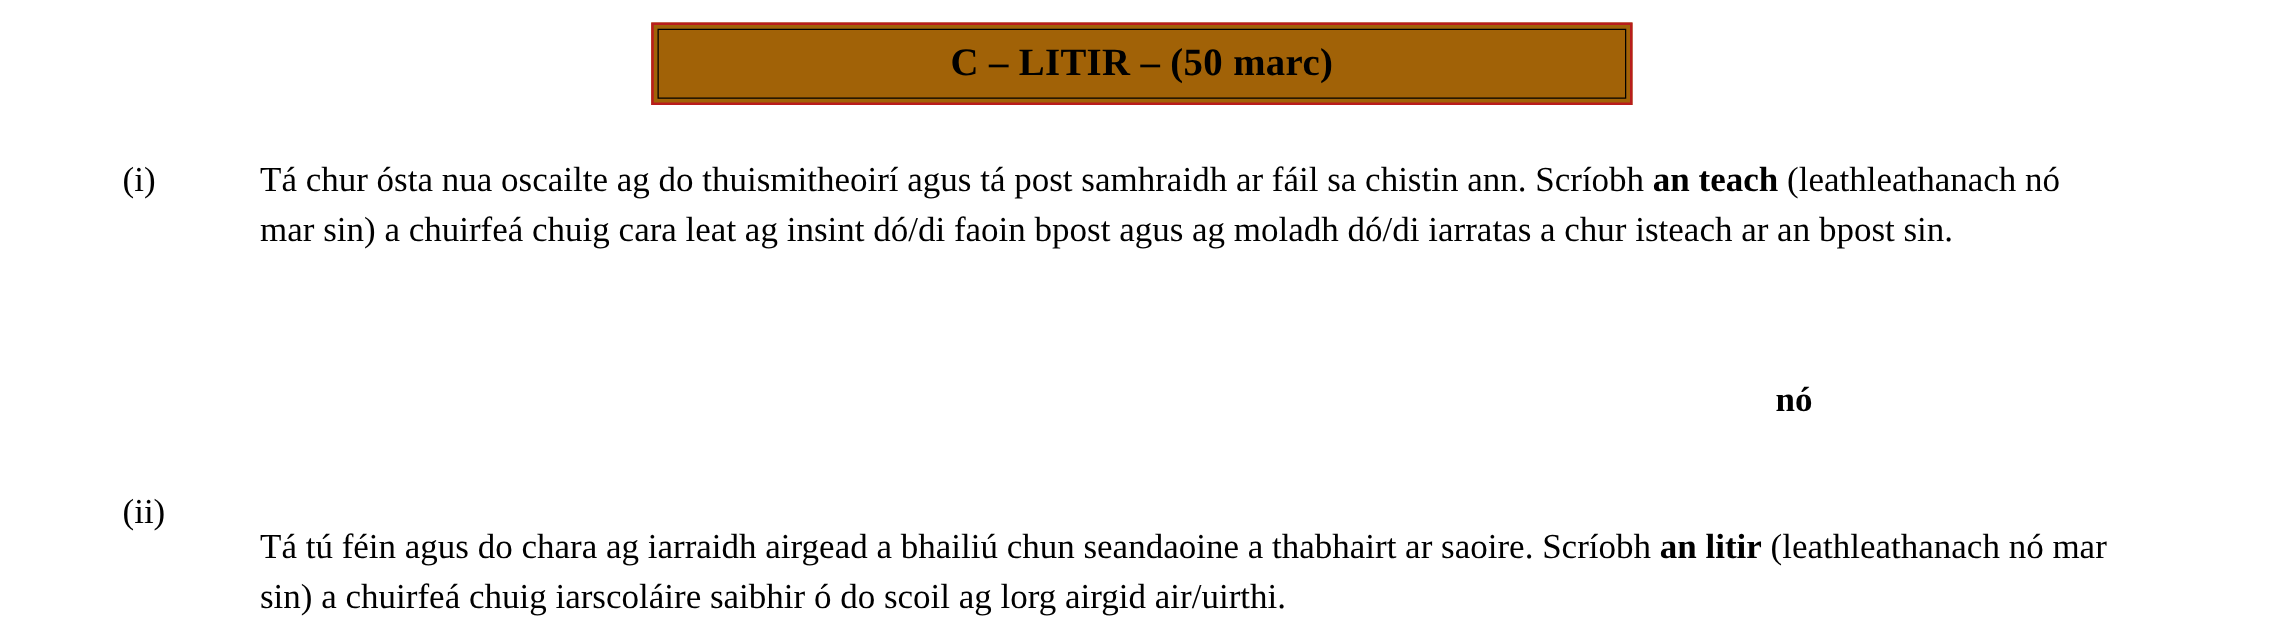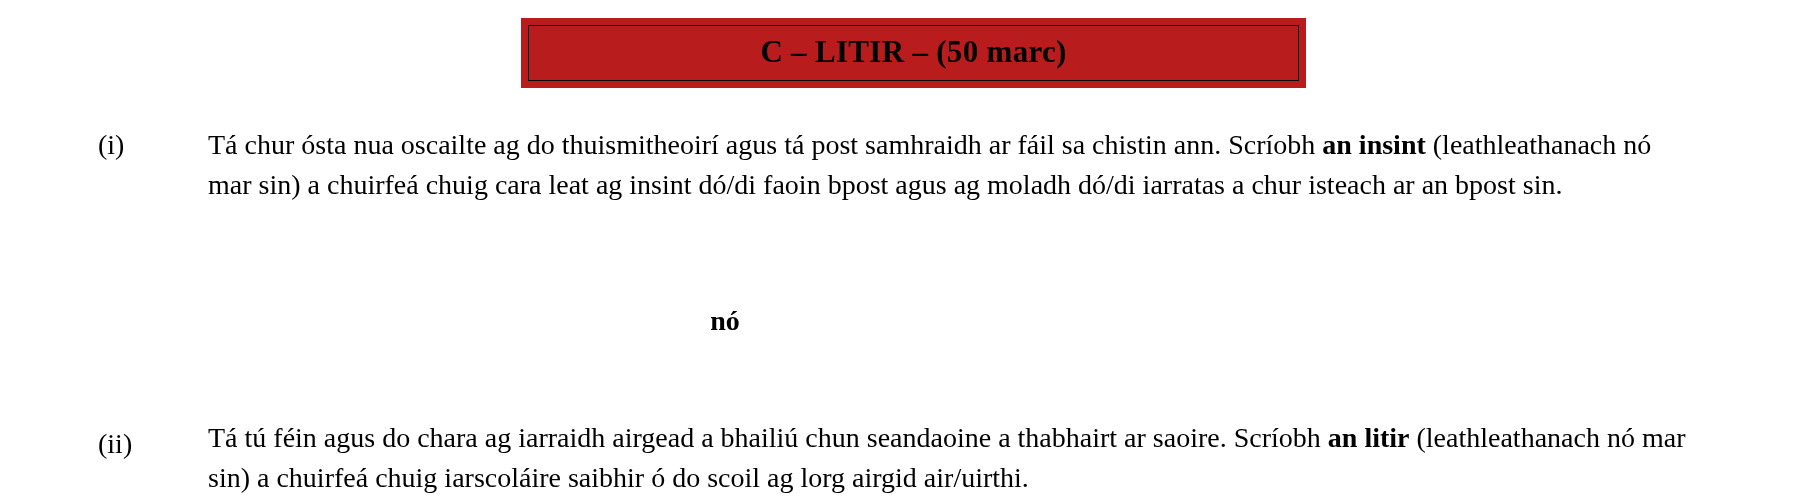--- a/index.html
+++ b/index.html
@@ -23,23 +23,23 @@
   }
 
   
   .heading-wrap {
     position: absolute;
     left: 521px;
     top: 18px;
     width: 785px;
   }
   .heading-outer {
-    border: 4px solid #b91c1c;
+    border: 2px solid #b91c1c;
     padding: 3px;
-    background: #b91c1c;
+    background: #a16207;
   }
   .heading-inner {
     border: 1px solid #000000;
     padding: 9px 0 11px 0;
     text-align: center;
   }
   .heading-inner .title {
     font-size: 31px;
     font-weight: bold;
     letter-spacing: 0.3px;
@@ -73,51 +73,50 @@
     left: 98px;
     top: 125px;
     width: 1600px;
   }
   #q1 .qtext { width: 1490px; }
 
   #q2 {
     left: 98px;
     top: 390px;
     width: 1600px;
-    align-items: center;
   }
   #q2 .qtext { width: 1490px; margin-top: 28px; }
 
   
   .separator {
     position: absolute;
     left: 0;
     top: 305px;
     width: 1450px;
-    text-align: center;
+    text-align: right;
     font-size: 28px;
     font-weight: bold;
   }
 </style>
 </head>
 <body>
 
 <div class="page">
 
   <div class="heading-wrap">
     <div class="heading-outer">
       <div class="heading-inner">
         <div class="title">C – LITIR – (50 marc)</div>
       </div>
     </div>
   </div>
 
   <div class="qblock" id="q1">
     <div class="qnum">(i)</div>
-    <div class="qtext"><span>Tá chur ósta nua oscailte ag do thuismitheoirí agus tá post samhraidh ar fáil sa chistin ann. Scríobh </span><b>an insint</b><span> (leathleathanach nó mar sin) a chuirfeá chuig cara leat ag insint dó/di faoin bpost agus ag moladh dó/di iarratas a chur isteach ar an bpost sin.</span></div>
+    <div class="qtext"><span>Tá chur ósta nua oscailte ag do thuismitheoirí agus tá post samhraidh ar fáil sa chistin ann. Scríobh </span><b>an teach</b><span> (leathleathanach nó mar sin) a chuirfeá chuig cara leat ag insint dó/di faoin bpost agus ag moladh dó/di iarratas a chur isteach ar an bpost sin.</span></div>
   </div>
 
   <div class="separator">nó</div>
 
   <div class="qblock" id="q2">
     <div class="qnum">(ii)</div>
     <div class="qtext"><span>Tá tú féin agus do chara ag iarraidh airgead a bhailiú chun seandaoine a thabhairt ar saoire. Scríobh </span><b>an</b><span> </span><b>litir</b><span> (leathleathanach nó mar sin) a chuirfeá chuig iarscoláire saibhir ó do scoil ag lorg airgid air/uirthi.</span></div>
   </div>
 
 </div>

